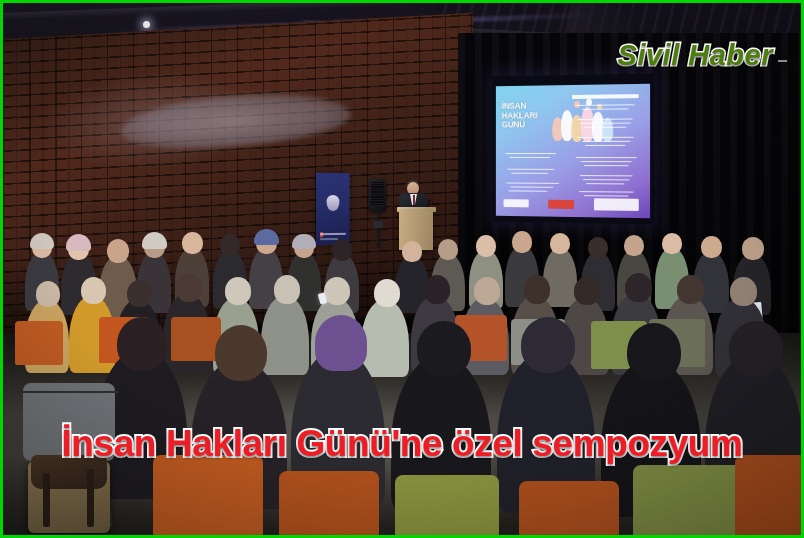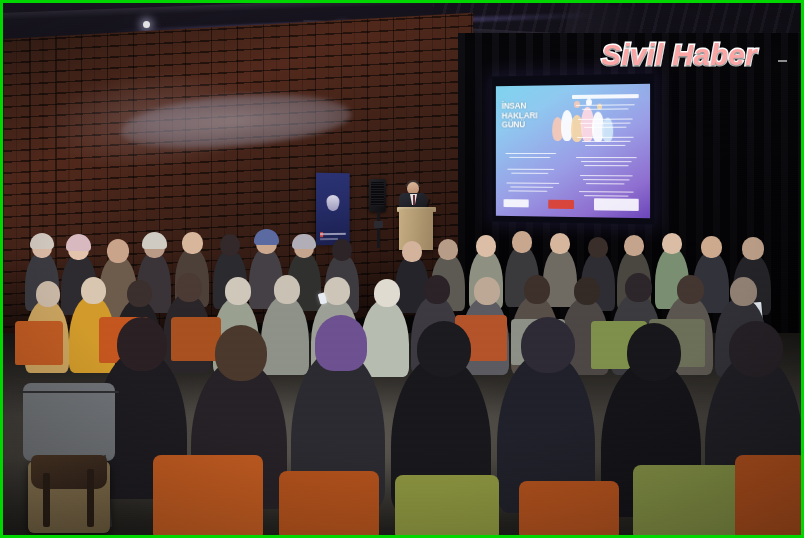--- a/index.html
+++ b/index.html
@@ -132,23 +132,23 @@
   .bag-flap{position:absolute;left:28px;top:452px;width:76px;height:34px;border-radius:6px 6px 10px 10px;
     background:linear-gradient(160deg,#4a3524,#30221a);}
   .bag-strap{position:absolute;background:#2a1e16;border-radius:2px;}
 
   .vignette{position:absolute;inset:0;pointer-events:none;
     background:radial-gradient(ellipse 110% 95% at 50% 45%, rgba(0,0,0,0) 40%, rgba(0,0,0,.55) 100%);}
   .grain{position:absolute;inset:0;pointer-events:none;opacity:.16;
     background:repeating-linear-gradient(0deg,rgba(255,255,255,.035) 0 1px,rgba(0,0,0,0) 1px 2px);}
 
   
-  #watermark{position:absolute;right:44px;top:36px;z-index:40;
+  #watermark{position:absolute;right:28px;top:36px;z-index:40;
     font-family:"Liberation Sans",sans-serif;font-style:italic;font-weight:bold;
-    font-size:29px;letter-spacing:.5px;color:#fca5a5;white-space:nowrap;
+    font-size:29px;letter-spacing:.5px;color:#4d7c0f;white-space:nowrap;
     -webkit-text-stroke:3px #ffffff;paint-order:stroke fill;
     text-shadow:0 2px 2px rgba(0,0,0,.45);}
   #watermark-dash{position:absolute;right:14px;top:57px;width:9px;height:2px;
     background:#8d8d8d;z-index:40;}
 
   #headline{position:absolute;left:0;right:0;top:420px;z-index:40;text-align:center;
     font-family:"Liberation Sans",sans-serif;font-weight:bold;font-size:37px;
     letter-spacing:-.4px;color:#ee1c24;white-space:nowrap;
     -webkit-text-stroke:4px #ffffff;paint-order:stroke fill;
     text-shadow:0 2px 3px rgba(0,0,0,.5);}
@@ -417,13 +417,14 @@
     <div class="bag-flap"></div>
     <div class="bag-strap" style="left:40px;top:470px;width:7px;height:54px"></div>
     <div class="bag-strap" style="left:84px;top:466px;width:7px;height:58px"></div>
 
     <div class="vignette"></div>
     <div class="grain"></div>
   </div>
 
   <div id="watermark">Sivil Haber</div>
   <div id="watermark-dash"></div>
+  <div id="headline">İnsan Hakları Günü'ne özel sempozyum</div>
 </div>
 
 </body></html>

